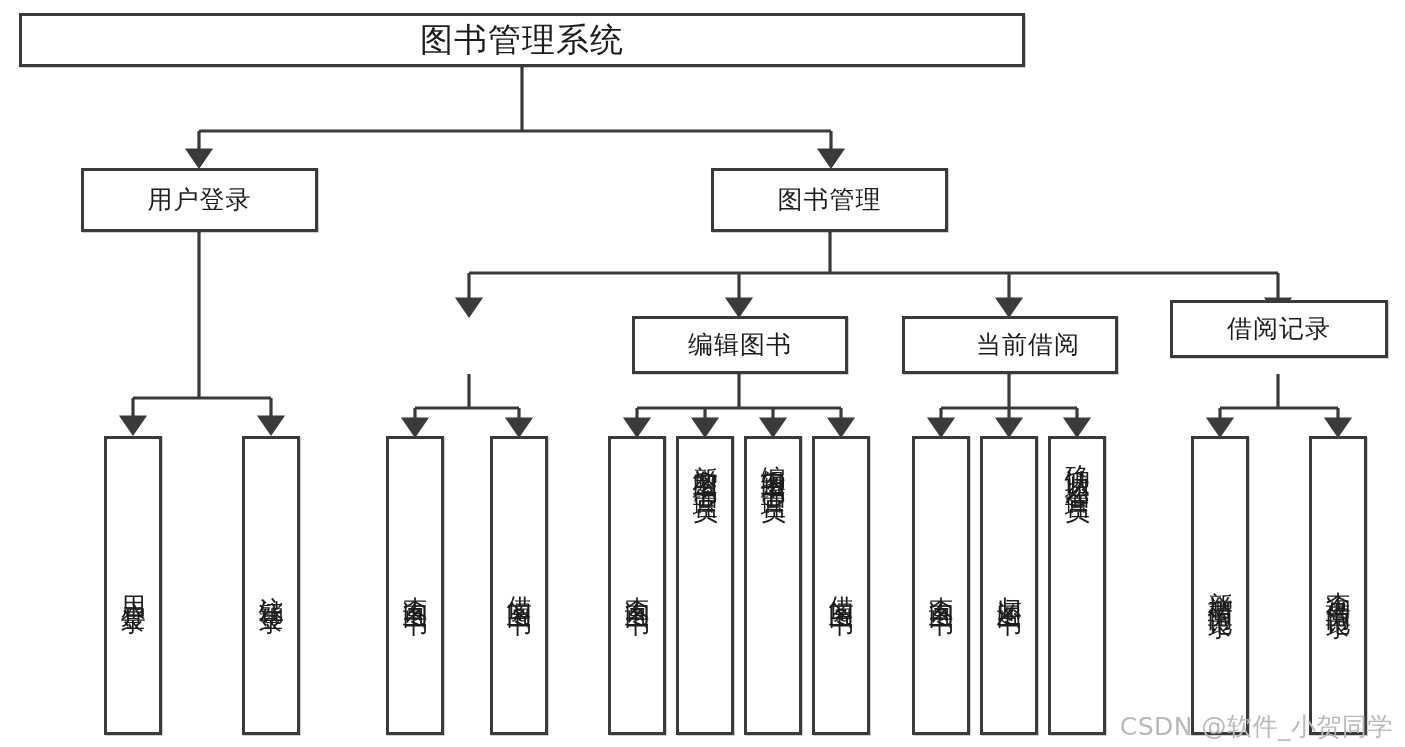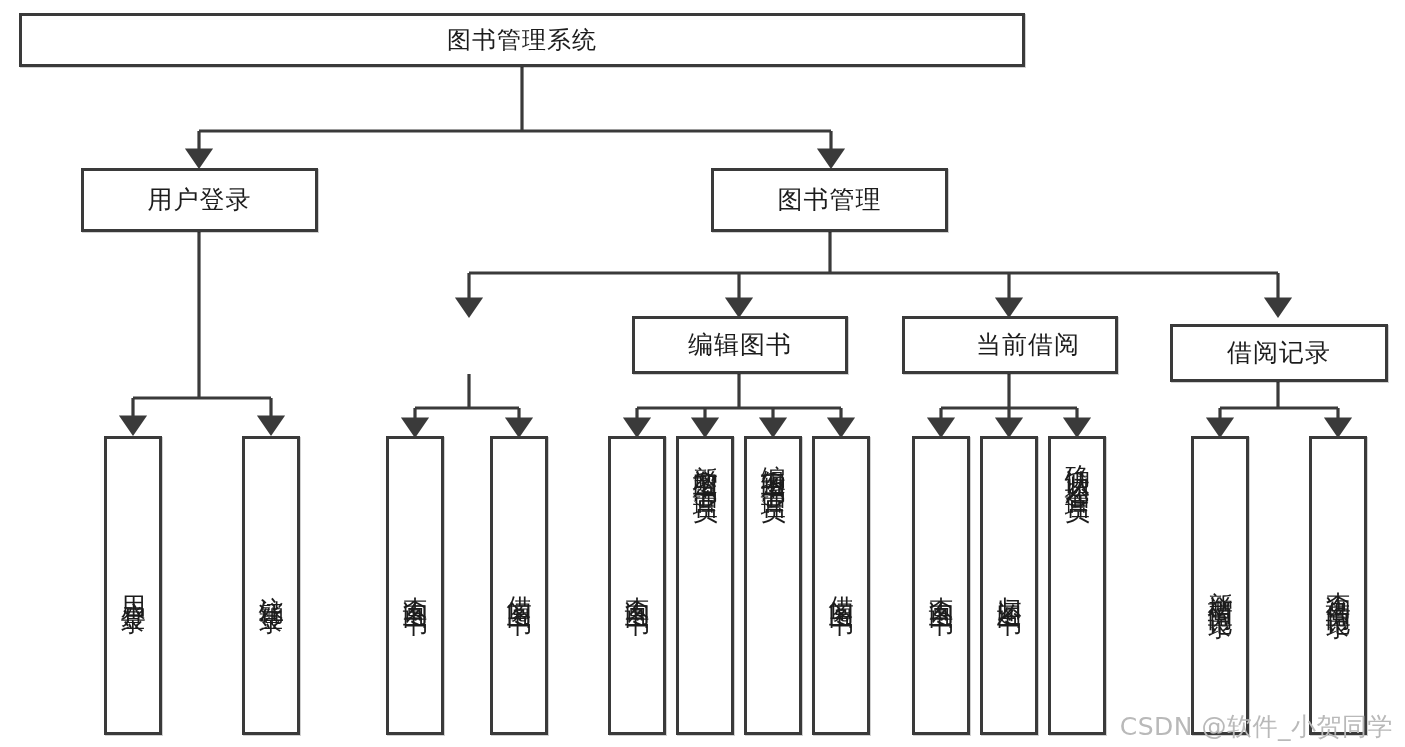--- a/index.html
+++ b/index.html
@@ -37,21 +37,21 @@
   .node .lbl{
     display:block;
     white-space:nowrap;
     line-height:1.18;
   }
   
   .node.h .lbl{
     font-size:25px;
     letter-spacing:1px;
   }
-  .node.root .lbl{ font-size:24px; }
+  .node.root .lbl{ font-size:33px; }
 
   
   .node.leaf{
     align-items:flex-start;
     padding-top:6px;
   }
   .node.leaf .lbl{
     writing-mode:vertical-rl;
     text-orientation:upright;
     font-size:25px;
@@ -144,21 +144,21 @@
 
 
   <div class="node h" style="left:632px;top:316px;width:216px;height:58px;">
     <span class="lbl">编辑图书</span>
   </div>
 
   <div class="node h" style="left:902px;top:316px;width:216px;height:58px;padding-left:36px;">
     <span class="lbl">当前借阅</span>
   </div>
 
-  <div class="node h" style="left:1170px;top:324px;width:218px;height:58px;">
+  <div class="node h" style="left:1170px;top:300px;width:218px;height:58px;">
     <span class="lbl">借阅记录</span>
   </div>
 
   <div class="node leaf mid" style="left:104px;top:436px;width:58px;height:299px;">
     <span class="lbl">用户登录</span>
   </div>
   <div class="node leaf mid" style="left:242px;top:436px;width:58px;height:299px;">
     <span class="lbl">注销登录</span>
   </div>
 

